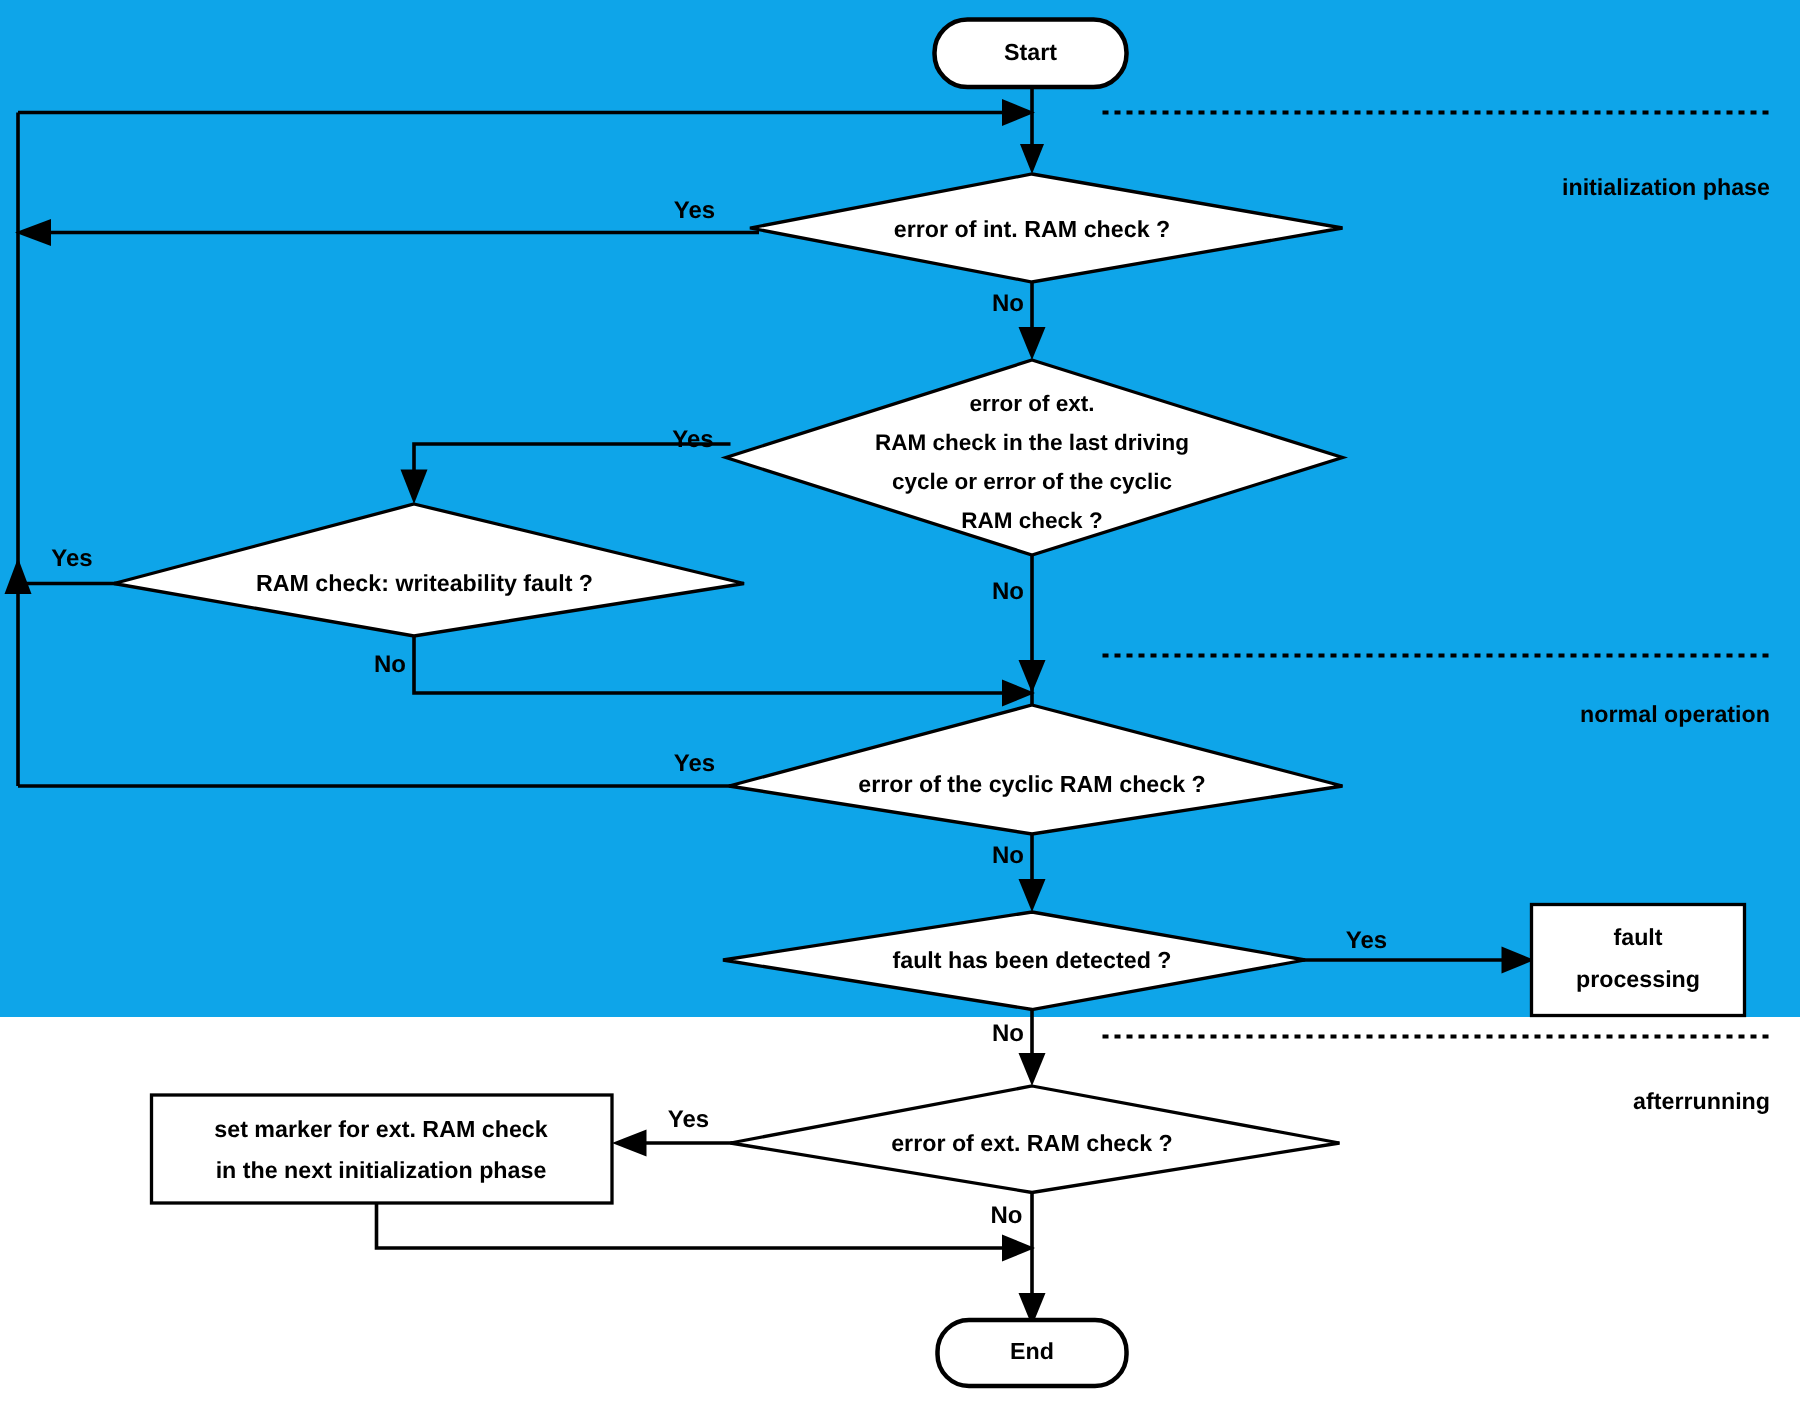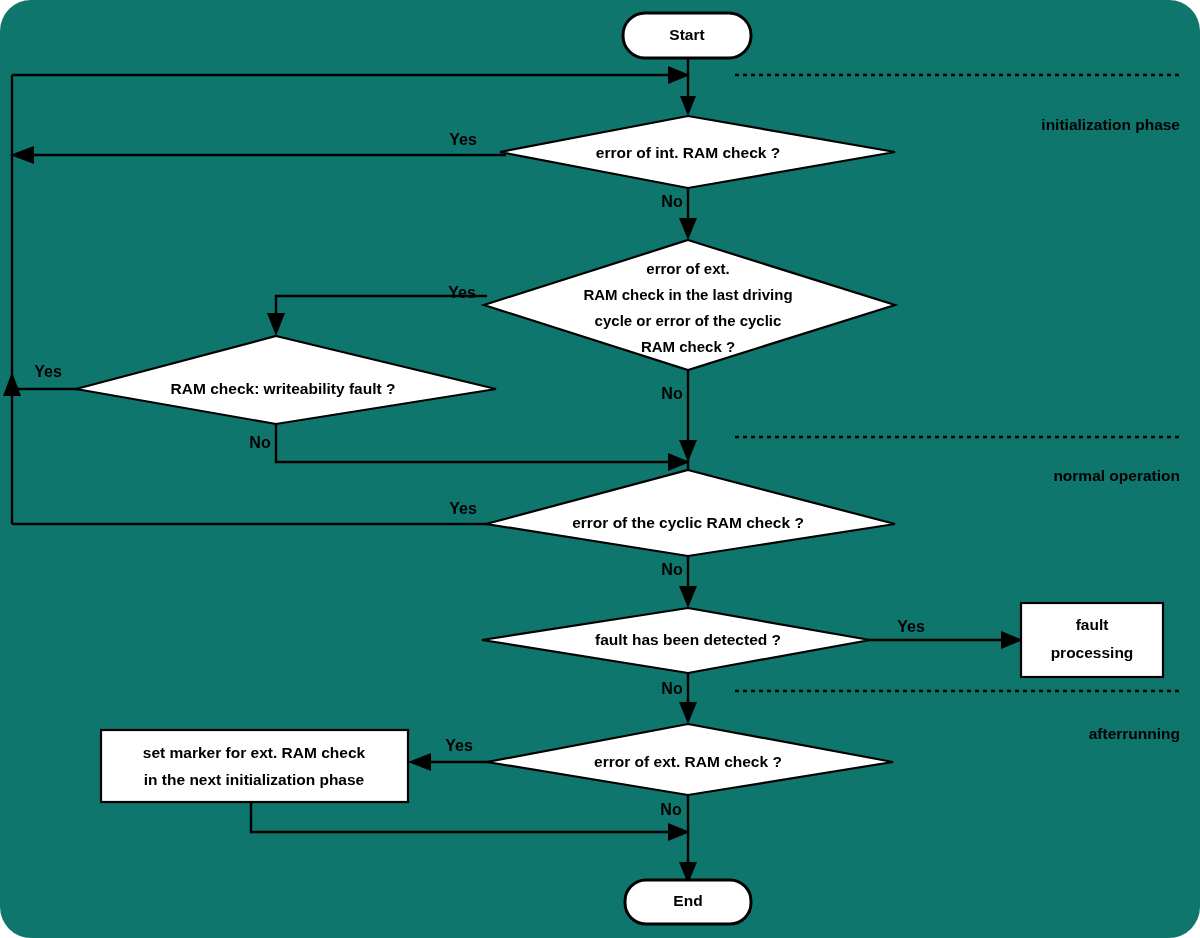--- a/index.html
+++ b/index.html
@@ -9,23 +9,22 @@
   }
   body {
     width: 1200px;
     height: 938px;
     font-family: "Liberation Sans", sans-serif;
     overflow: hidden;
   }
   #flowchart-root {
     position: relative;
     width: 1200px;
-    height: 938px;
-    background: #0f766e;
-    border-radius: 31px;
+    height: 678px;
+    background: #0ea5e9;
   }
   svg.chart {
     display: block;
     width: 1200px;
     height: 938px;
   }
   .shape {
     fill: #ffffff;
     stroke: #000000;
     stroke-width: 2.2;

